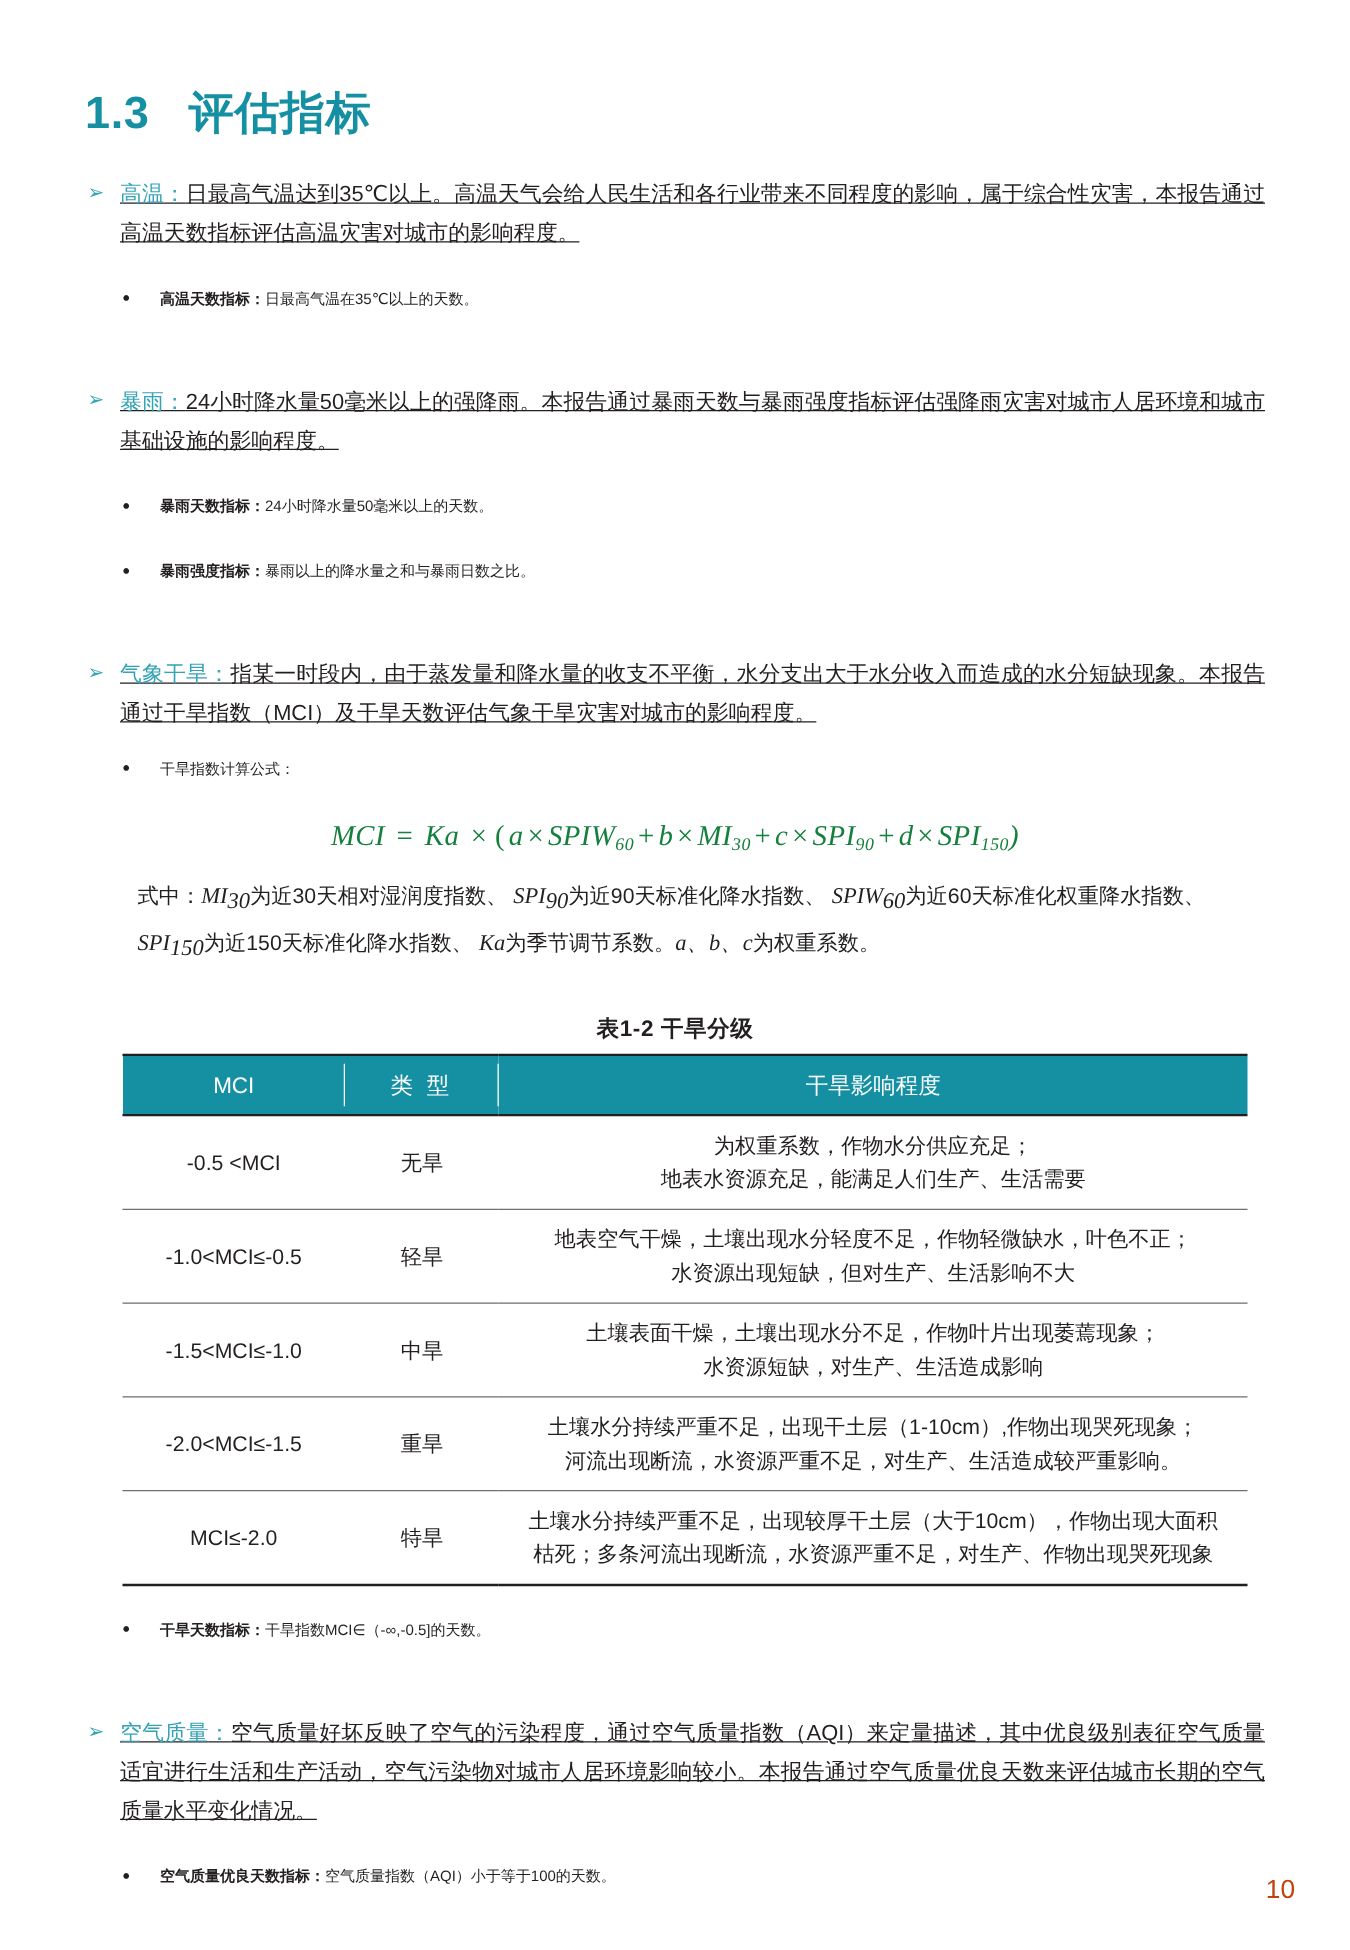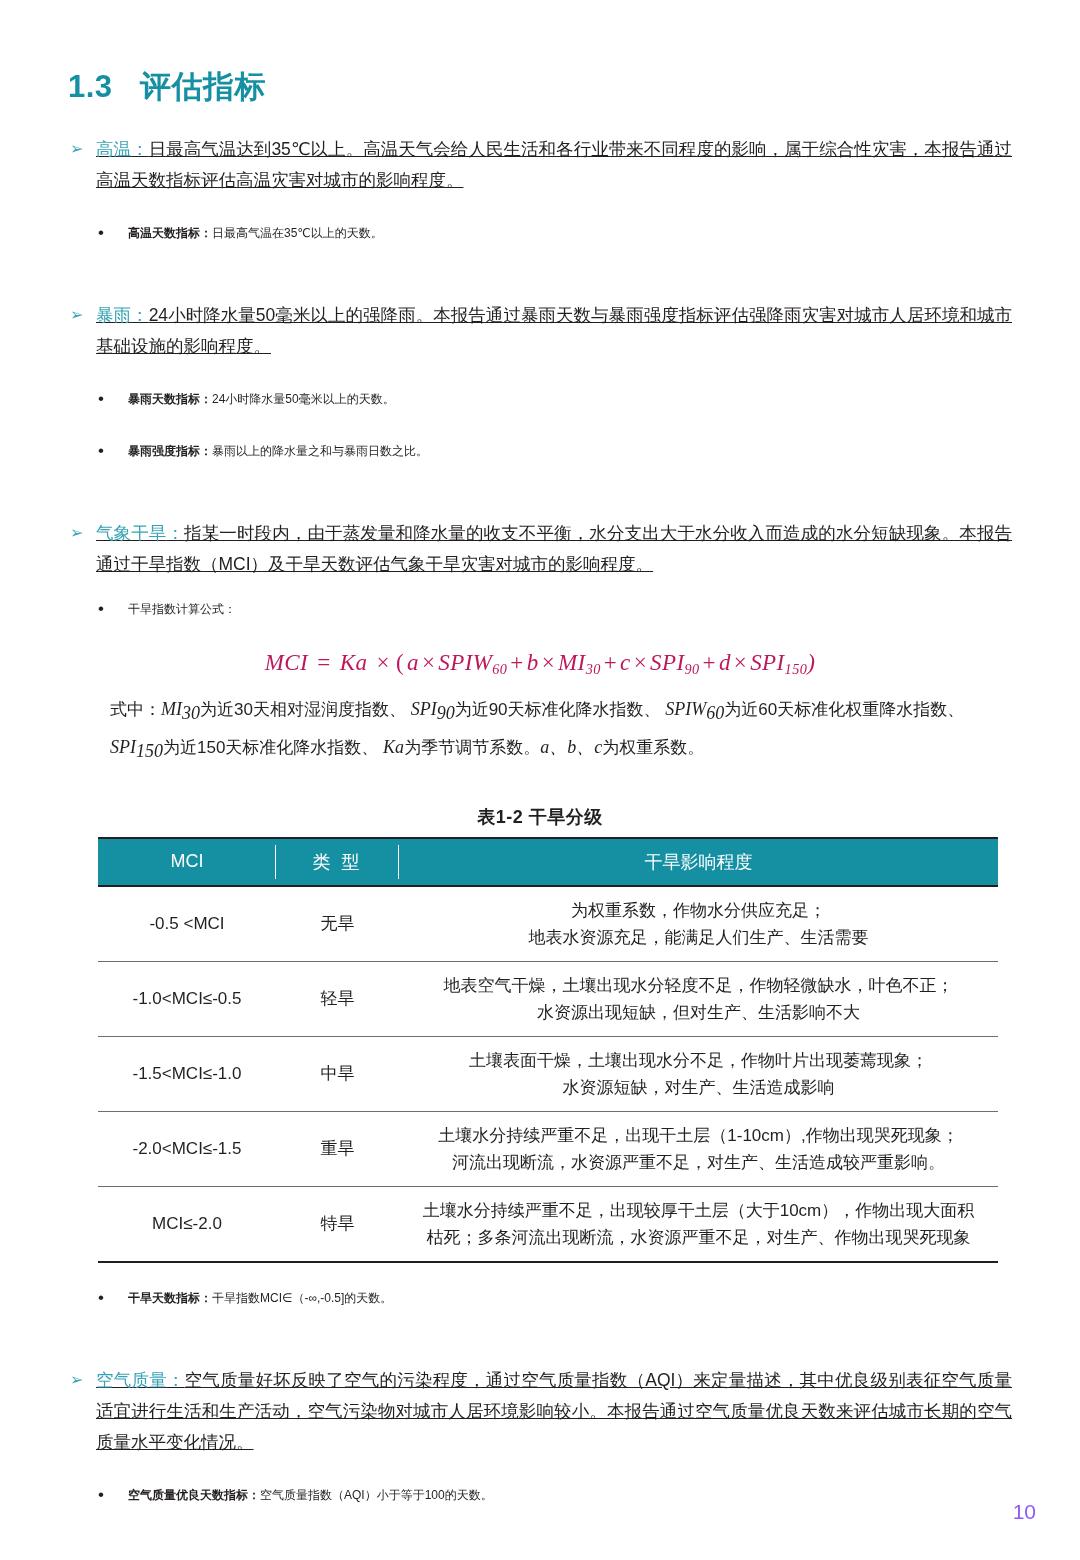--- a/index.html
+++ b/index.html
@@ -19,21 +19,21 @@
     position: relative;
     width: 1080px;
     height: 1560px;
     box-sizing: border-box;
     padding: 0 68px;
   }
 
   
   .section-heading {
     color: #1590a3;
-    font-size: 31px;
+    font-size: 36px;
     font-weight: bold;
     letter-spacing: 0.5px;
     margin: 0;
     padding-top: 70px;
     line-height: 1.1;
   }
 
   
   .arrow-item {
     display: flex;
@@ -88,21 +88,21 @@
   .formula-wrap {
     text-align: center;
     margin-top: 26px;
     margin-bottom: 8px;
   }
   .formula {
     display: inline-block;
     font-family: "Liberation Serif", "DejaVu Serif", serif;
     font-style: italic;
     font-size: 23px;
-    color: #be185d;
+    color: #15803d;
     letter-spacing: 0.4px;
     white-space: nowrap;
   }
   .formula sub {
     font-size: 0.62em;
     font-style: italic;
     vertical-align: -0.28em;
   }
   .op {
     font-style: normal;
@@ -177,21 +177,21 @@
   td.col-desc { font-size: 17px; padding-left: 14px; padding-right: 14px; }
   th.col-mci { width: 170px; }
   th.col-type { width: 115px; letter-spacing: 3px; }
 
   
   .page-number {
     position: absolute;
     right: 44px;
     bottom: 36px;
     font-size: 21px;
-    color: #8b5cf6;
+    color: #c2410c;
   }
   .spacer-lg { height: 22px; }
 </style>
 </head>
 <body>
 
 <div class="page">
 
   <h1 class="section-heading">
     <span>1.3</span>

